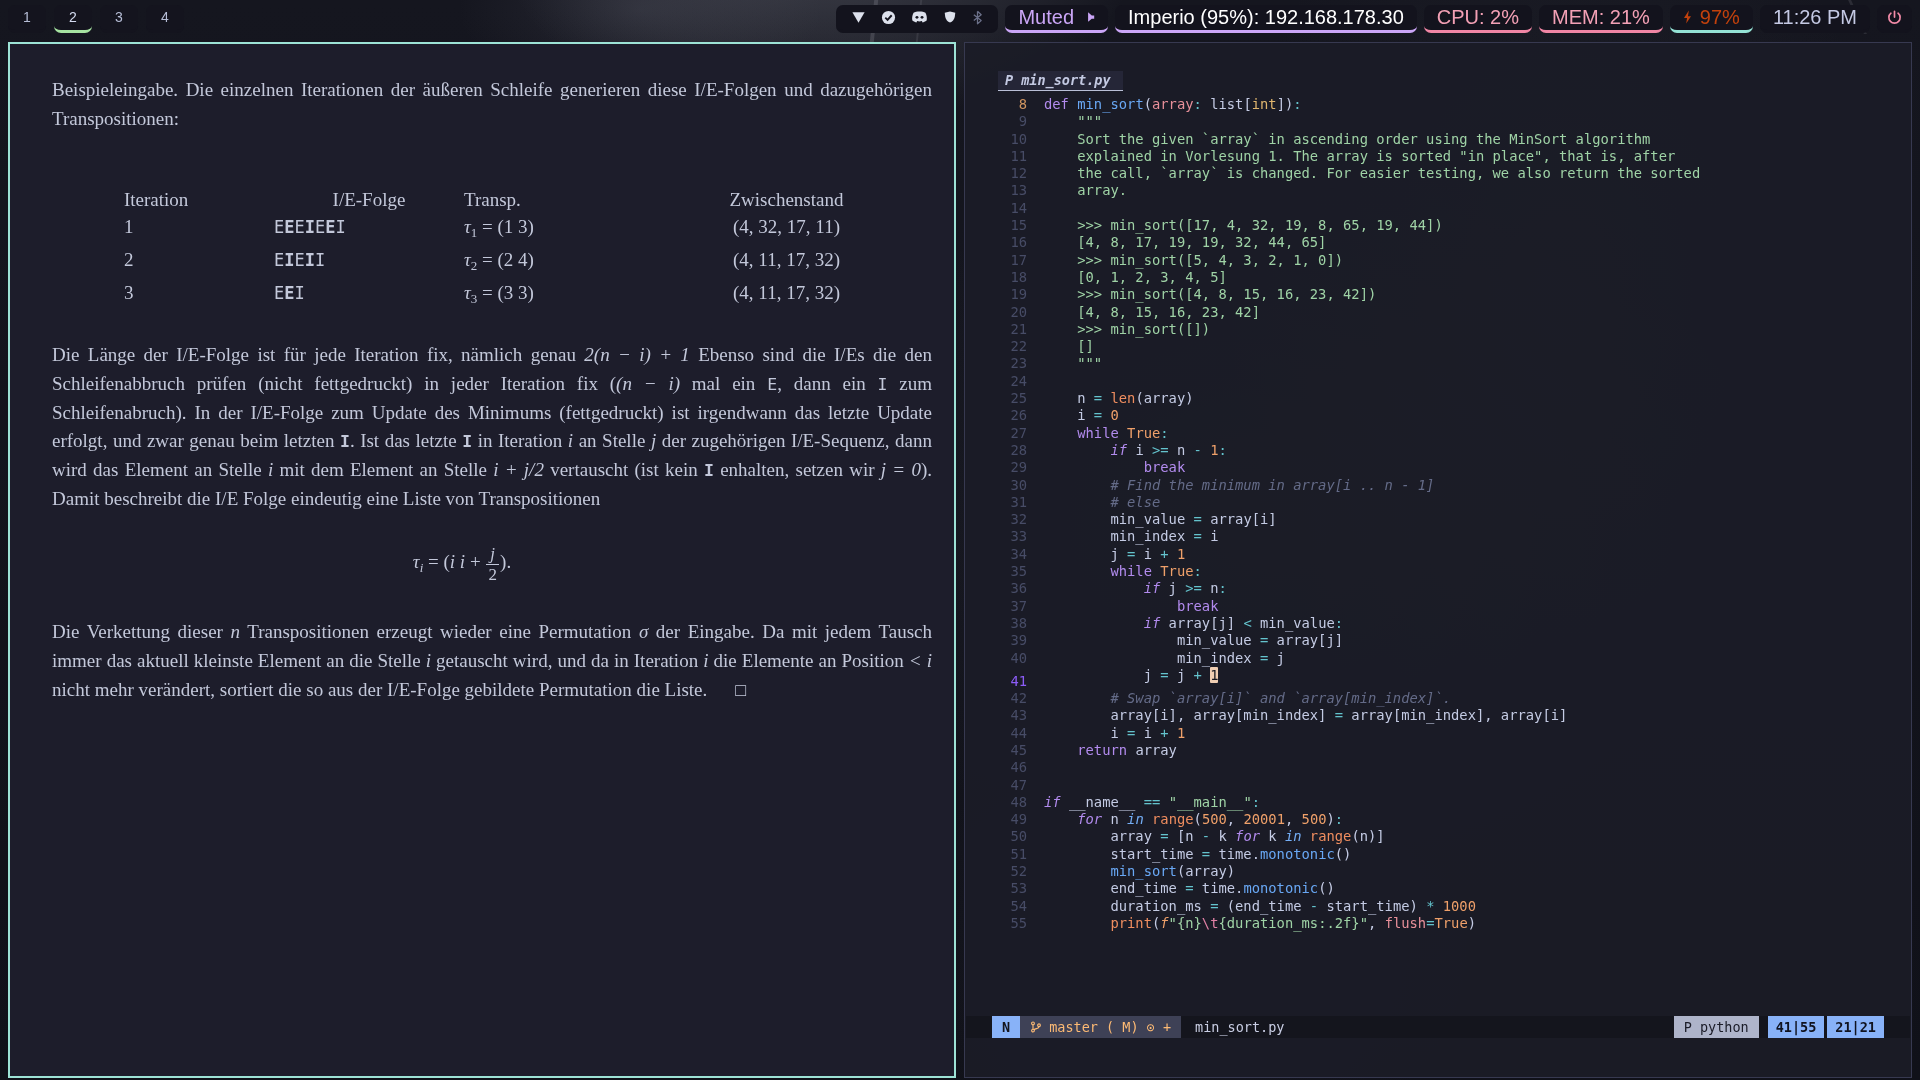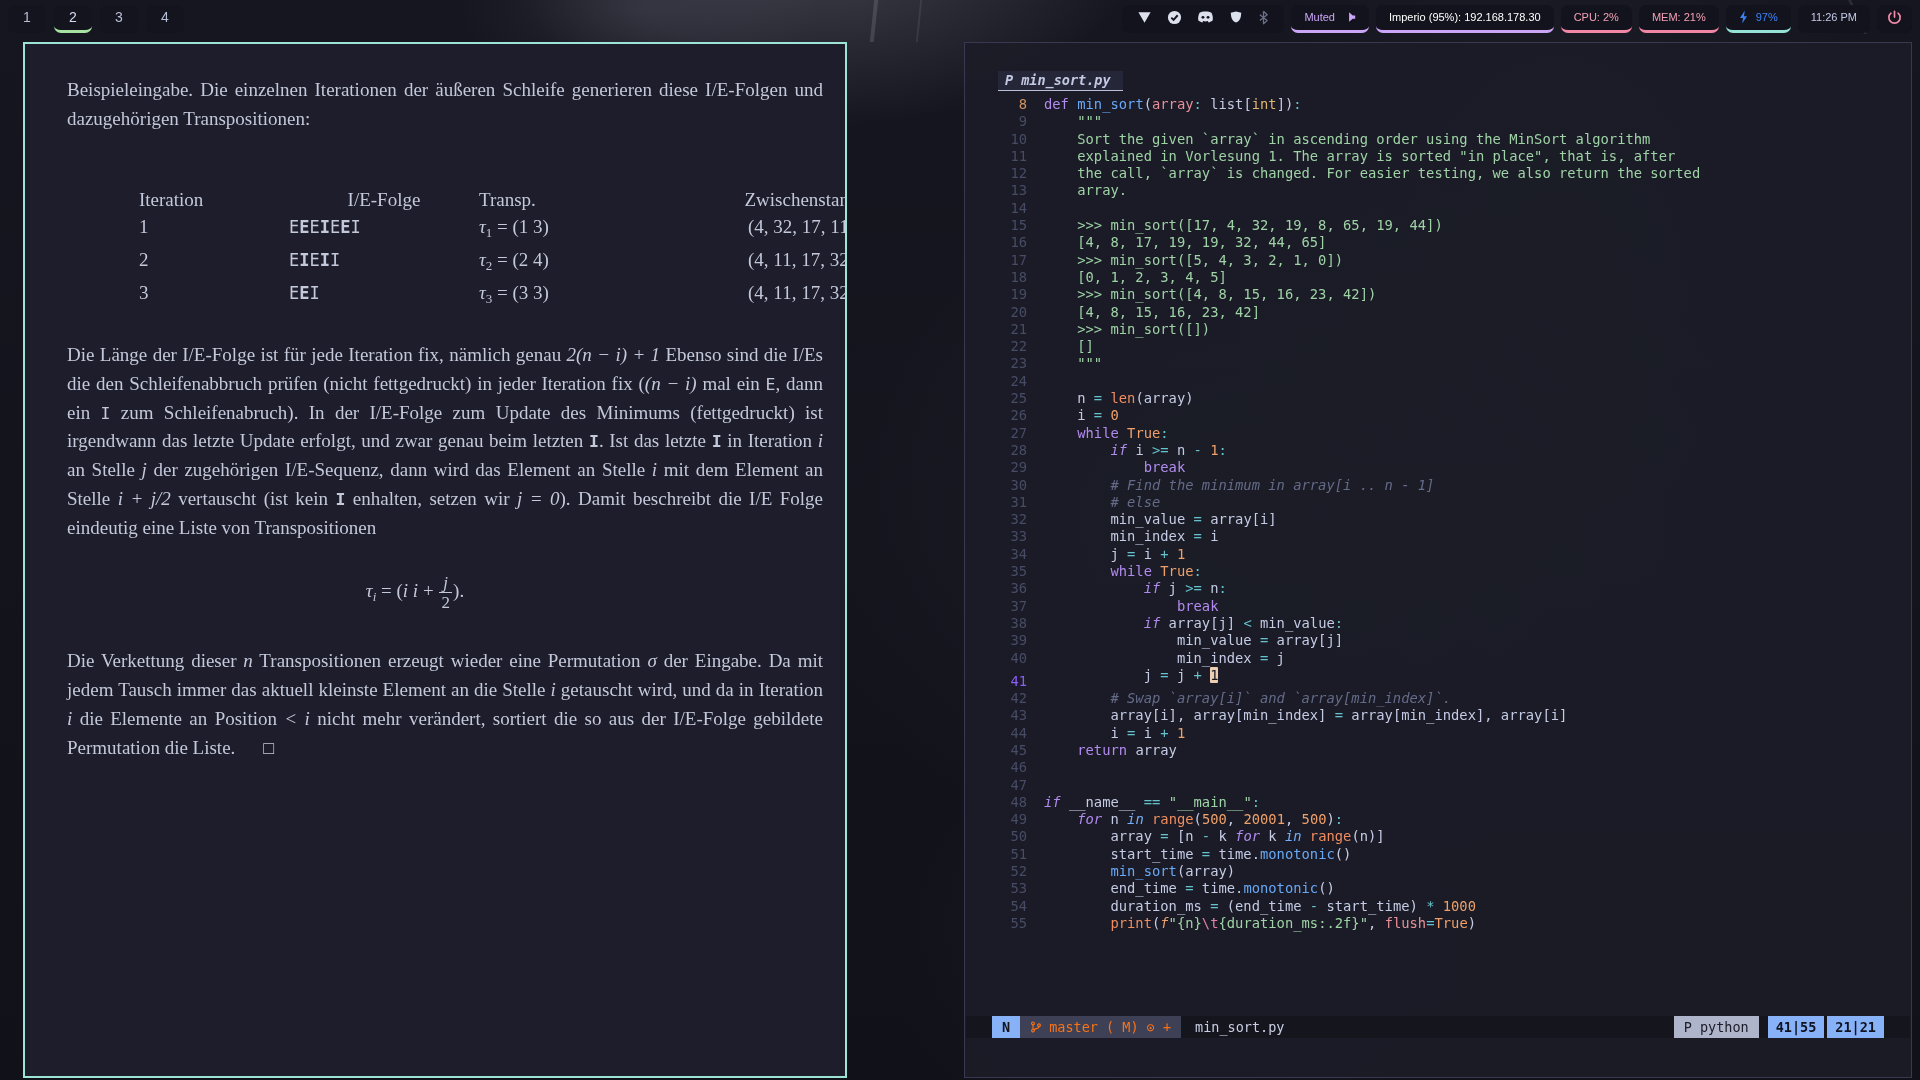--- a/index.html
+++ b/index.html
@@ -19,34 +19,34 @@
   .s2{left:918px;width:2px;height:42px;transform:skewX(-6deg);background:rgba(205,205,215,0.10);}
   .s3{left:1856px;width:3px;height:34px;transform:skewX(25deg);background:rgba(205,205,215,0.12);}
 
   
   .topbar{position:absolute;top:0;left:0;right:0;height:37px;display:flex;align-items:center;padding:0 8px;box-sizing:border-box;}
   .ws{width:38px;height:28px;background:#14141e;border-radius:7px;margin-right:8px;
       display:flex;align-items:center;justify-content:center;color:#b6bdd6;font-size:14px;border-bottom:3px solid #14141e;box-sizing:border-box;}
   .ws.active{color:#d4dbf0;border-bottom:3px solid #a6e3a1;}
   .tb-spacer{flex:1;}
   .chip{height:28px;background:#13131d;border-radius:7px;margin-left:7px;display:flex;align-items:center;gap:8px;
-        padding:0 13px;font-size:11px;border-bottom:3px solid #13131d;box-sizing:border-box;white-space:nowrap;}
+        padding:0 13px;font-size:20px;border-bottom:3px solid #13131d;box-sizing:border-box;white-space:nowrap;}
   .chip.tray{gap:15px;color:#dde1ec;padding:0 15px;}
   .tray-ic{display:flex;align-items:center;}
   .tray-ic.dim{color:#6b7089;}
   .chip.mute{color:#cba6f7;border-bottom-color:#cba6f7;}
   .chip.vpn{color:#ffffff;border-bottom-color:#cba6f7;}
   .chip.cpu{color:#f3a0b5;border-bottom-color:#f186a5;}
   .chip.mem{color:#f3a0b5;border-bottom-color:#f186a5;}
-  .chip.bat{color:#3b82f6;border-bottom-color:#94e2d5;}
+  .chip.bat{color:#c2410c;border-bottom-color:#94e2d5;}
   .chip.clock{color:#c4c9e4;justify-content:center;}
   .chip.power{color:#f38ba8;padding:0 10px;}
 
   
-  .pdf{position:absolute;left:23px;top:42px;width:824px;height:1036px;background:#1d1d2b;
+  .pdf{position:absolute;left:8px;top:42px;width:948px;height:1036px;background:#1d1d2b;
        border:2px solid #9de3d6;box-sizing:border-box;}
   .pdf-content{position:absolute;top:0;left:0;right:0;bottom:24px;padding:32px 22px 0 42px;overflow:hidden;
        font-family:"Liberation Serif",serif;font-size:19px;line-height:1.52;color:#c3c8da;text-align:justify;}
   .ppara{margin:0;}
   .p2{margin-top:29px;}
   .p3{margin-top:12px;}
   .tk-pt{}
   .tk-pm{font-style:italic;}
   .tk-pc{font-family:"DejaVu Sans Mono",monospace;font-size:16.5px;}
   .tk-pcb{font-family:"DejaVu Sans Mono",monospace;font-weight:bold;font-size:16.5px;}
@@ -83,21 +83,21 @@
   .tk-kw{color:#b28bee}.tk-kwi{color:#b28bee;font-style:italic}.tk-kwb{color:#74aef6;font-style:italic}
   .tk-fn{color:#69a8f5}.tk-pr{color:#e8909a}.tk-ty{color:#dfb56e}
   .tk-num{color:#efa06a}.tk-str{color:#9fd3a6}.tk-stri{color:#efa06a;font-style:italic}
   .tk-esc{color:#e282a6}.tk-com{color:#646b88;font-style:italic}.tk-op{color:#64c3cd}
   .tk-bi{color:#ef8d5f}.tk-fl{color:#69a8f5}.tk-t{color:#c4cbe4}
   .tk-cur{background:#efcdb2;color:#16171f;border-radius:1px;}
   .sl{position:absolute;left:1px;right:1px;bottom:39px;height:22px;background:#14151d;display:flex;align-items:center;
       font-family:"DejaVu Sans Mono",monospace;font-size:13.5px;padding:0 26px;}
   .seg{display:inline-flex;align-items:center;height:100%;padding:0 10px;box-sizing:border-box;}
   .seg.mode{background:#88b2f8;color:#14151d;font-weight:bold;}
-  .seg.git{background:#3e4156;color:#f97316;gap:7px;}
+  .seg.git{background:#3e4156;color:#fdba74;gap:7px;}
   .sl .fname{margin-left:14px;color:#c9cee4;}
   .sl-spacer{flex:1;}
   .seg.lang{background:#aeb4ca;color:#1b1c28;gap:8px;margin-right:9px;}
   .seg.pos{background:#88b2f8;color:#10131f;font-weight:bold;padding:0 8px;}
   .seg.pos + .seg.pos{margin-left:3px;padding-left:8px;}
 </style>
 </head>
 <body>
 
 <div class="streak s1"></div>

